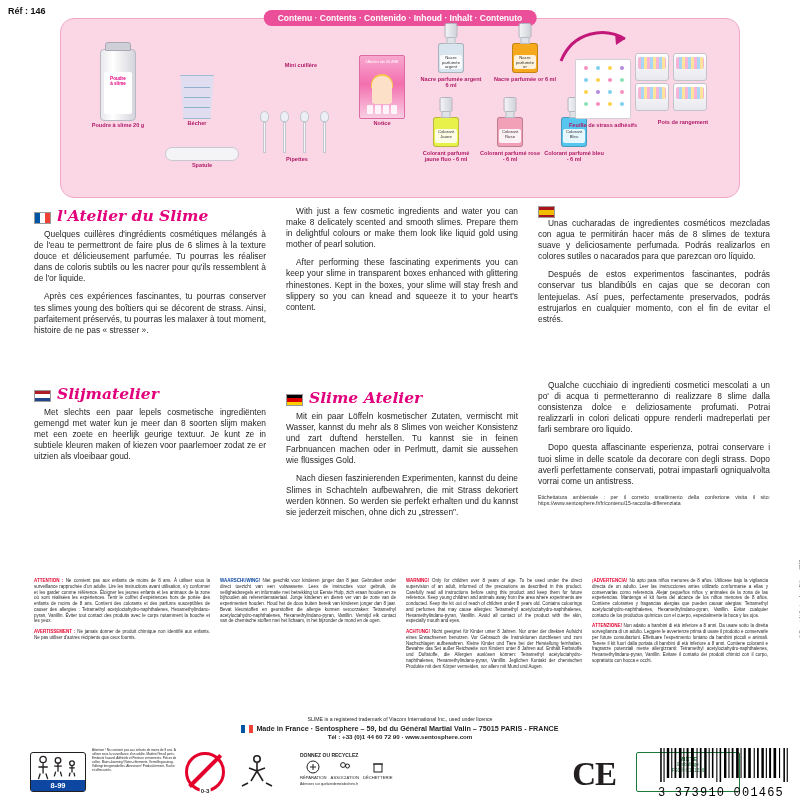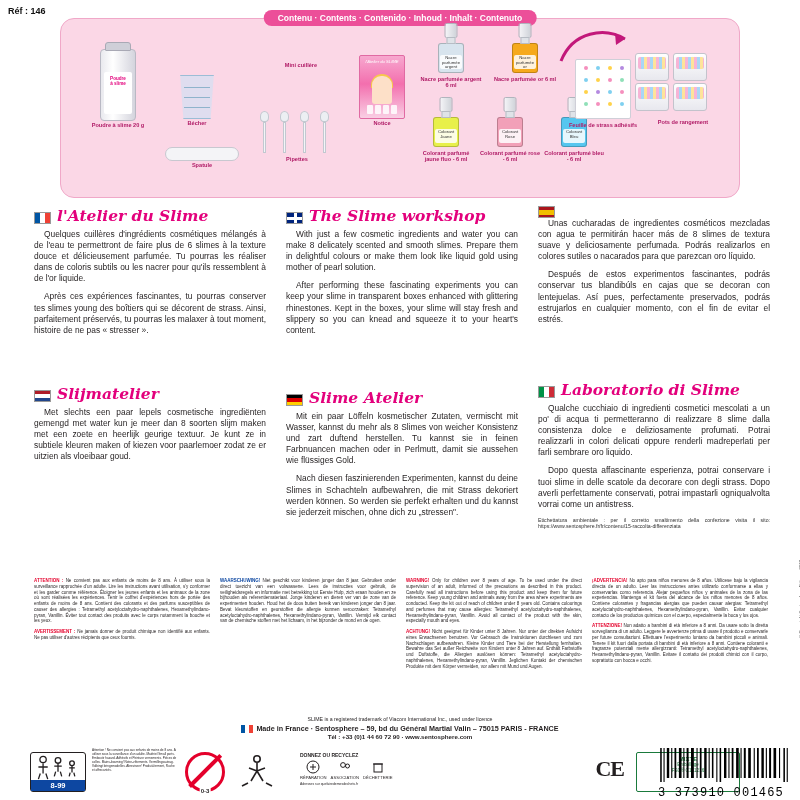--- a/index.html
+++ b/index.html
@@ -131,22 +131,22 @@
   }
   .nosign .bar {
     position:absolute; left:-2px; top:17px; width:44px; height:3.5px;
     background:#e4002b; transform:rotate(-45deg);
   }
   .nosign .txt {
     position:absolute; bottom:-2px; left:50%; transform:translateX(-50%);
     font-size:6px; font-weight:700; color:#231f20; background:#fff; padding:0 1px;
   }
   .ce {
-    position:absolute; right:176px; top:756px;
-    font-size:22px; font-weight:700; color:#231f20;
+    position:absolute; right:184px; top:756px;
+    font-size:33px; font-weight:700; color:#231f20;
     font-family:"Liberation Serif", serif; letter-spacing:-1px;
   }
   .recycle-box {
     position:absolute; left:300px; top:752px; width:120px; height:40px;
     font-size:4.2px; color:#231f20;
   }
   .rb-title { font-weight:700; font-size:5px; }
   .triman { position:absolute; left:236px; top:752px; width:42px; height:40px; }
   .fsc {
     position:absolute; right:60px; top:752px; width:104px; height:40px;
@@ -395,24 +395,20 @@
 
   <div class="col c1" style="top:178px;">
     <div class="title-row">
       <span class="flag nl"></span>
       <h2 class="sec-title">Slijmatelier</h2>
     </div>
     <p class="body">Met slechts een paar lepels cosmetische ingrediënten gemengd met water kun je meer dan 8 soorten slijm maken met een zoete en heerlijk geurige textuur. Je kunt ze in subtiele kleuren maken of kiezen voor paarlemoer zodat ze er uitzien als vloeibaar goud.</p>
   </div>
 
   <div class="col c2" style="top:0;">
-    <div class="title-row">
-      <span class="flag uk"></span>
-      <h2 class="sec-title">The Slime workshop</h2>
-    </div>
     <p class="body">With just a few cosmetic ingredients and water you can make 8 delicately scented and smooth slimes. Prepare them in delightful colours or make them look like liquid gold using mother of pearl solution.</p>
     <p class="body">After performing these fascinating experiments you can keep your slime in transparent boxes enhanced with glittering rhinestones. Kept in the boxes, your slime will stay fresh and slippery so you can knead and squeeze it to your heart's content.</p>
   </div>
 
   <div class="col c2" style="top:182px;">
     <div class="title-row">
       <span class="flag de"></span>
       <h2 class="sec-title">Slime Atelier</h2>
     </div>
     <p class="body">Mit ein paar Löffeln kosmetischer Zutaten, vermischt mit Wasser, kannst du mehr als 8 Slimes von weicher Konsistenz und zart duftend herstellen. Tu kannst sie in feinen Farbnuancen machen oder in Perlmutt, damit sie aussehen wie flüssiges Gold.</p>
@@ -421,24 +417,20 @@
 
   <div class="col c3" style="top:0;">
     <div class="title-row">
       <span class="flag es"></span>
     </div>
     <p class="body">Unas cucharadas de ingredientes cosméticos mezcladas con agua te permitirán hacer más de 8 slimes de textura suave y deliciosamente perfumada. Podrás realizarlos en colores sutiles o nacarados para que parezcan oro líquido.</p>
     <p class="body">Después de estos experimentos fascinantes, podrás conservar tus blandibúls en cajas que se decoran con lentejuelas. Así pues, perfectamente preservados, podrás estrujarlos en cualquier momento, con el fin de evitar el estrés.</p>
   </div>
 
   <div class="col c3" style="top:174px;">
-    <div class="title-row">
-      <span class="flag it"></span>
-      <h2 class="sec-title">Laboratorio di Slime</h2>
-    </div>
     <p class="body">Qualche cucchiaio di ingredienti cosmetici mescolati a un po' di acqua ti permetteranno di realizzare 8 slime dalla consistenza dolce e deliziosamente profumati. Potrai realizzarli in colori delicati oppure renderli madreperlati per farli sembrare oro liquido.</p>
     <p class="body">Dopo questa affascinante esperienza, potrai conservare i tuoi slime in delle scatole da decorare con degli strass. Dopo averli perfettamente conservati, potrai impastarli ogniqualvolta vorrai come un antistress.</p>
     <div class="eco">Etichettatura ambientale : per il corretto smaltimento della confezione visita il sito: https://www.sentosphere.fr/fr/contenu/15-raccolta-differenziata</div>
   </div>
 </div>
 
 <div class="warn">
   <div class="wcol w1">
     <div class="wblock">
       <span class="wtitle red">ATTENTION :</span>

